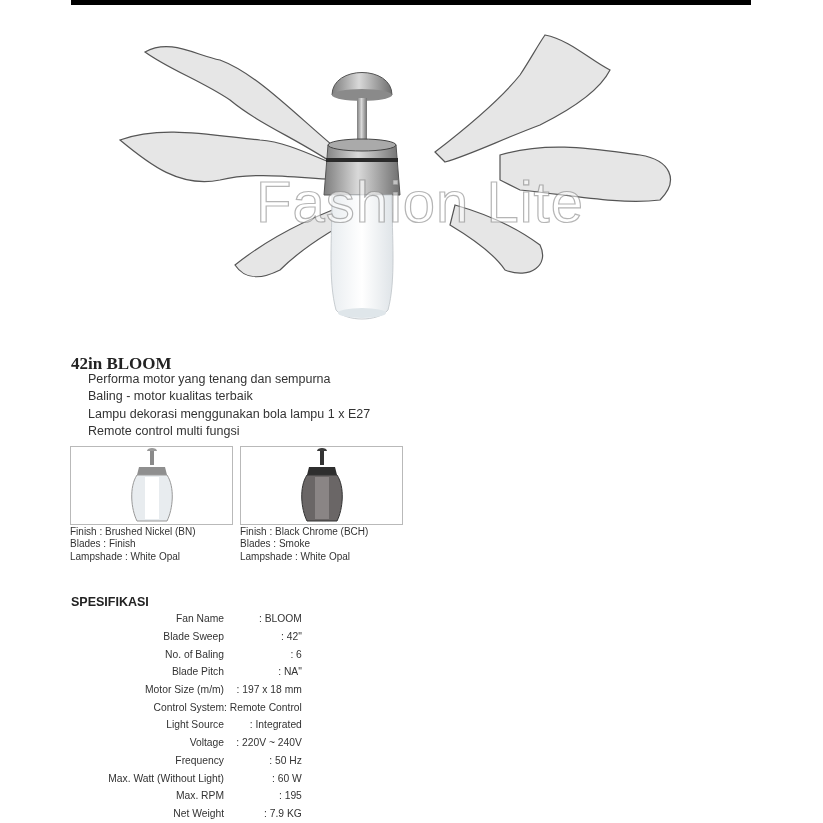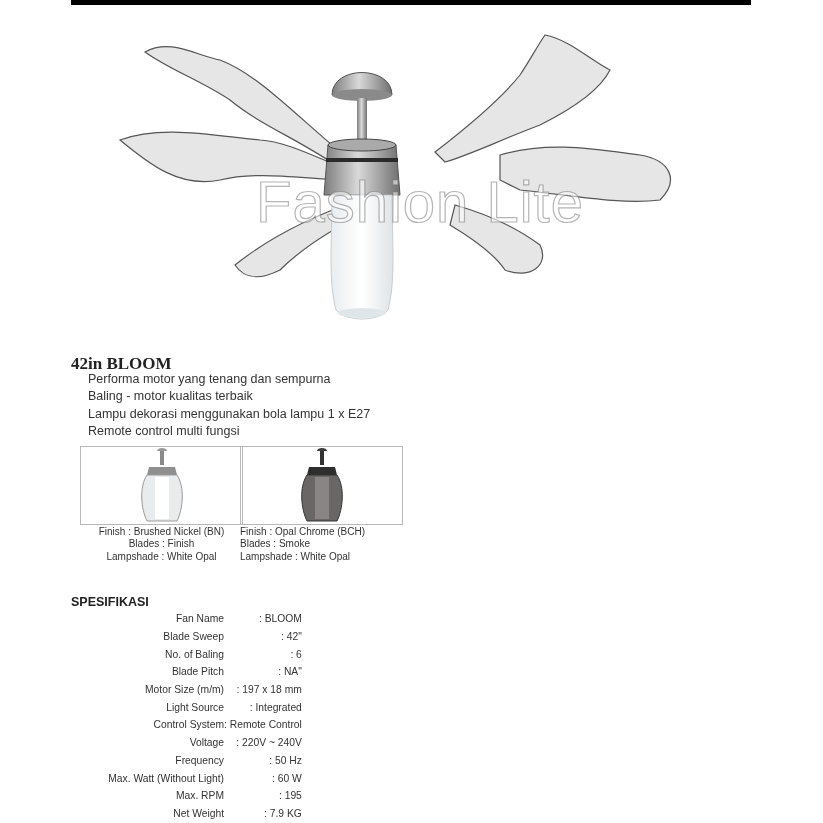--- a/index.html
+++ b/index.html
@@ -63,21 +63,21 @@
 
 <div class="title">42in BLOOM</div>
 
 <ul class="features">
   <li>Performa motor yang tenang dan sempurna</li>
   <li>Baling - motor kualitas terbaik</li>
   <li>Lampu dekorasi menggunakan bola lampu 1 x E27</li>
   <li>Remote control multi fungsi</li>
 </ul>
 
-<div class="variant" style="left:80px;text-align:center;">
+<div class="variant" style="left:70px;">
   <div class="box">
     <svg width="161" height="77" viewBox="0 0 161 77">
       <path d="M76 4 C76 0 86 0 86 4 Z" fill="#9a9a9a"></path>
       <rect x="79" y="4" width="4" height="14" fill="#8a8a8a"></rect>
       <path d="M68 20 L94 20 L96 28 L66 28 Z" fill="#8f8f8f"></path>
       <path d="M66 28 C58 40 60 62 66 74 L96 74 C102 62 104 40 96 28 Z" fill="#e8ecef" stroke="#999" stroke-width="1"></path>
       <path d="M74 30 L88 30 L88 72 L74 72 Z" fill="#ffffff"></path>
     </svg>
   </div>
   <div class="cap">Finish  : Brushed Nickel (BN)</div>
@@ -88,21 +88,21 @@
 <div class="variant" style="left:240px;">
   <div class="box">
     <svg width="161" height="77" viewBox="0 0 161 77">
       <path d="M76 4 C76 0 86 0 86 4 Z" fill="#3a3a3a"></path>
       <rect x="79" y="4" width="4" height="14" fill="#333"></rect>
       <path d="M68 20 L94 20 L96 28 L66 28 Z" fill="#2e2e2e"></path>
       <path d="M66 28 C58 40 60 62 66 74 L96 74 C102 62 104 40 96 28 Z" fill="#6a6666" stroke="#333" stroke-width="1"></path>
       <path d="M74 30 L88 30 L88 72 L74 72 Z" fill="#8a8585"></path>
     </svg>
   </div>
-  <div class="cap">Finish  : Opal Chrome (BCH)</div>
+  <div class="cap">Finish  : Black Chrome (BCH)</div>
   <div class="cap">Blades : Smoke</div>
   <div class="cap">Lampshade : White Opal</div>
 </div>
 
 <div class="spec-title">SPESIFIKASI</div>
 
 <table class="spec-table">
   <tbody>
     <tr>
         <td class="k">Fan Name</td>
@@ -118,26 +118,26 @@
       </tr>
     <tr>
         <td class="k">Blade Pitch</td>
         <td>: NA"</td>
       </tr>
     <tr>
         <td class="k">Motor Size (m/m)</td>
         <td>: 197 x 18 mm</td>
       </tr>
     <tr>
+        <td class="k">Control System</td>
+        <td>: Remote Control</td>
+      </tr>
+    <tr>
         <td class="k">Light Source</td>
         <td>: Integrated</td>
-      </tr>
-    <tr>
-        <td class="k">Control System</td>
-        <td>: Remote Control</td>
       </tr>
     <tr>
         <td class="k">Voltage</td>
         <td>: 220V ~ 240V</td>
       </tr>
     <tr>
         <td class="k">Frequency</td>
         <td>: 50 Hz</td>
       </tr>
     <tr>

